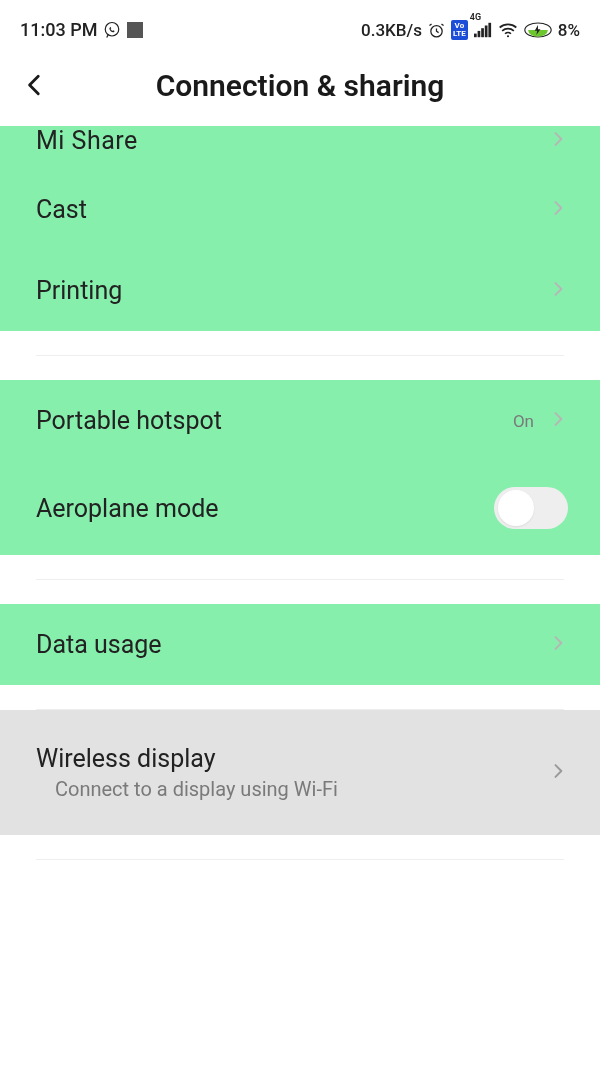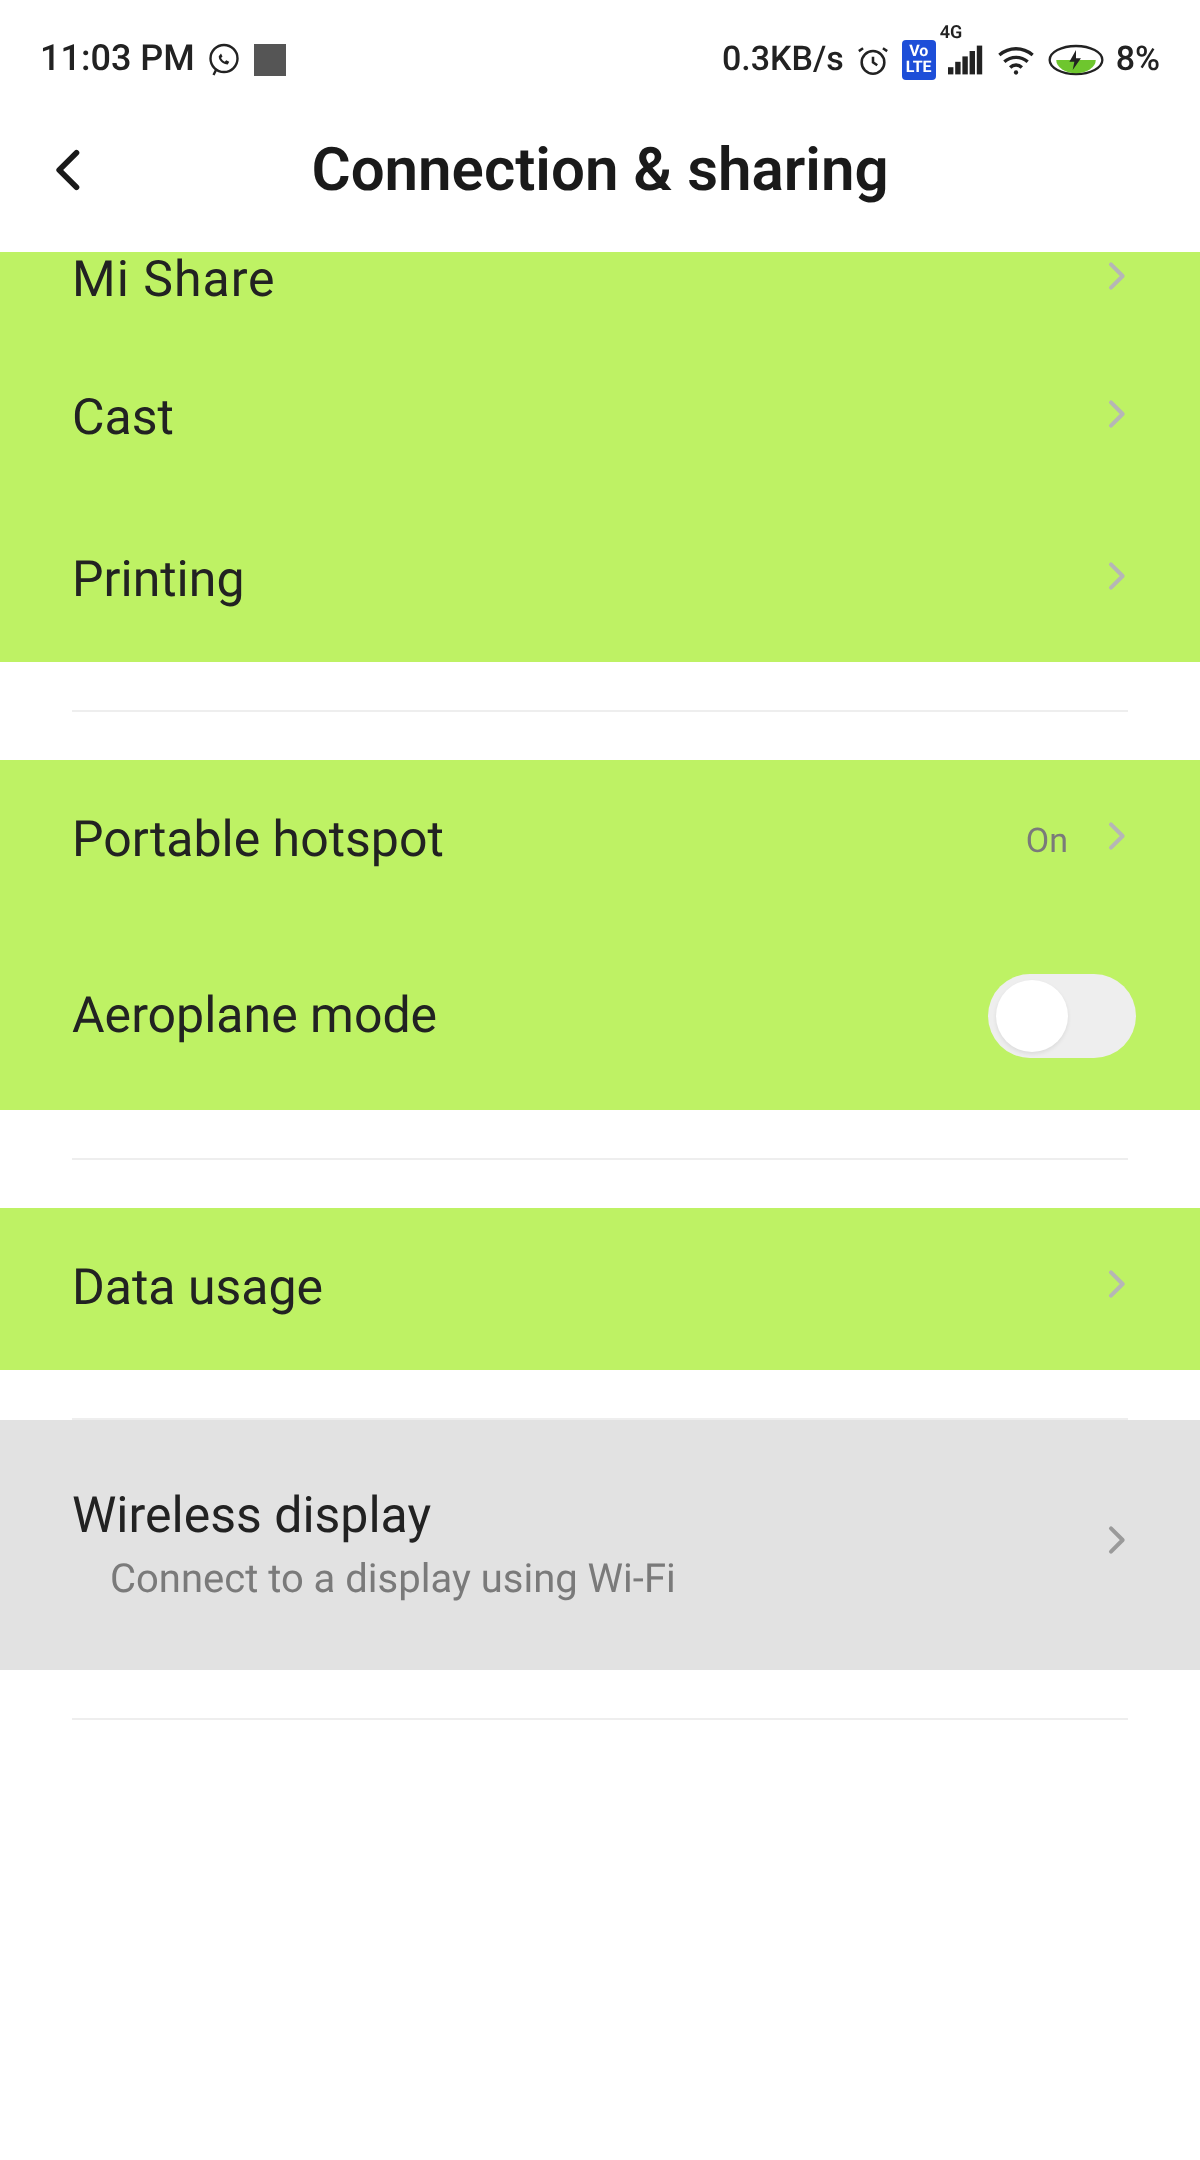--- a/index.html
+++ b/index.html
@@ -42,21 +42,21 @@
   }
   .content { padding: 0; }
   .row {
     display: flex;
     align-items: center;
     justify-content: space-between;
     padding: 26px 32px 26px 36px;
     font-size: 25px;
     color: #222;
     cursor: pointer;
-    background: #bef264;
+    background: #86efac;
   }
   .row.cut-top { padding-top: 0; padding-bottom: 14px; }
   .row .left { display: flex; flex-direction: column; gap: 4px; }
   .row .subtitle { font-size: 20px; color: #7a7a7a; margin-left: 19px; }
   .row .right { display: flex; align-items: center; gap: 14px; }
   .row .value { font-size: 17px; color: #7a7a7a; margin-left: 36px; }
   .divider { height: 1px; background: #eeeeee; margin: 24px 36px; }
   .highlight { background: #e2e2e2; }
   .toggle {
     width: 74px;

